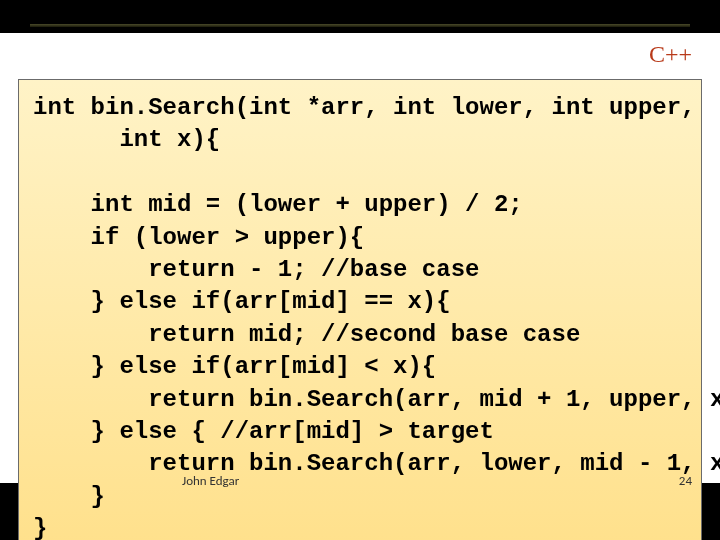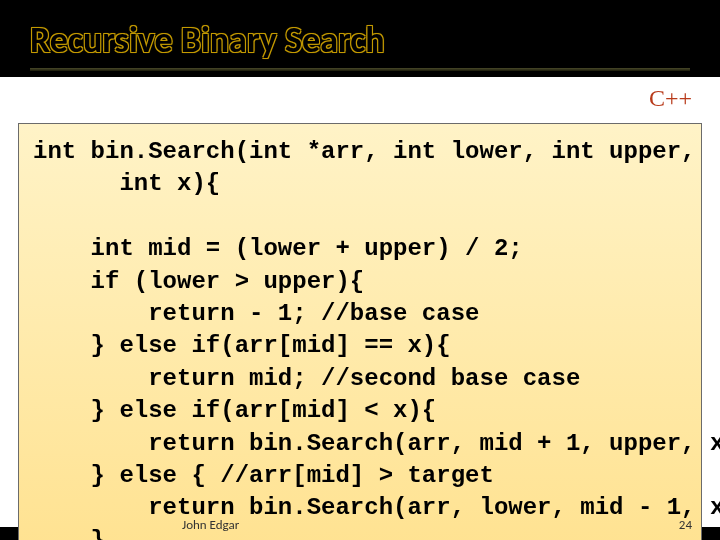--- a/index.html
+++ b/index.html
@@ -76,21 +76,20 @@
   }
   .footer-page {
     position: absolute;
     right: 28px;
   }
 </style>
 </head>
 <body>
 
 <div class="header-area">
-  <div class="title">Recursive Binary Search</div>
   <div class="title-underline"></div>
 </div>
 
 <div class="content">
   <div class="lang-label">C++</div>
 
   <div class="code-box">
     <div class="code">int bin.Search(int *arr, int lower, int upper,
       int x){
 

